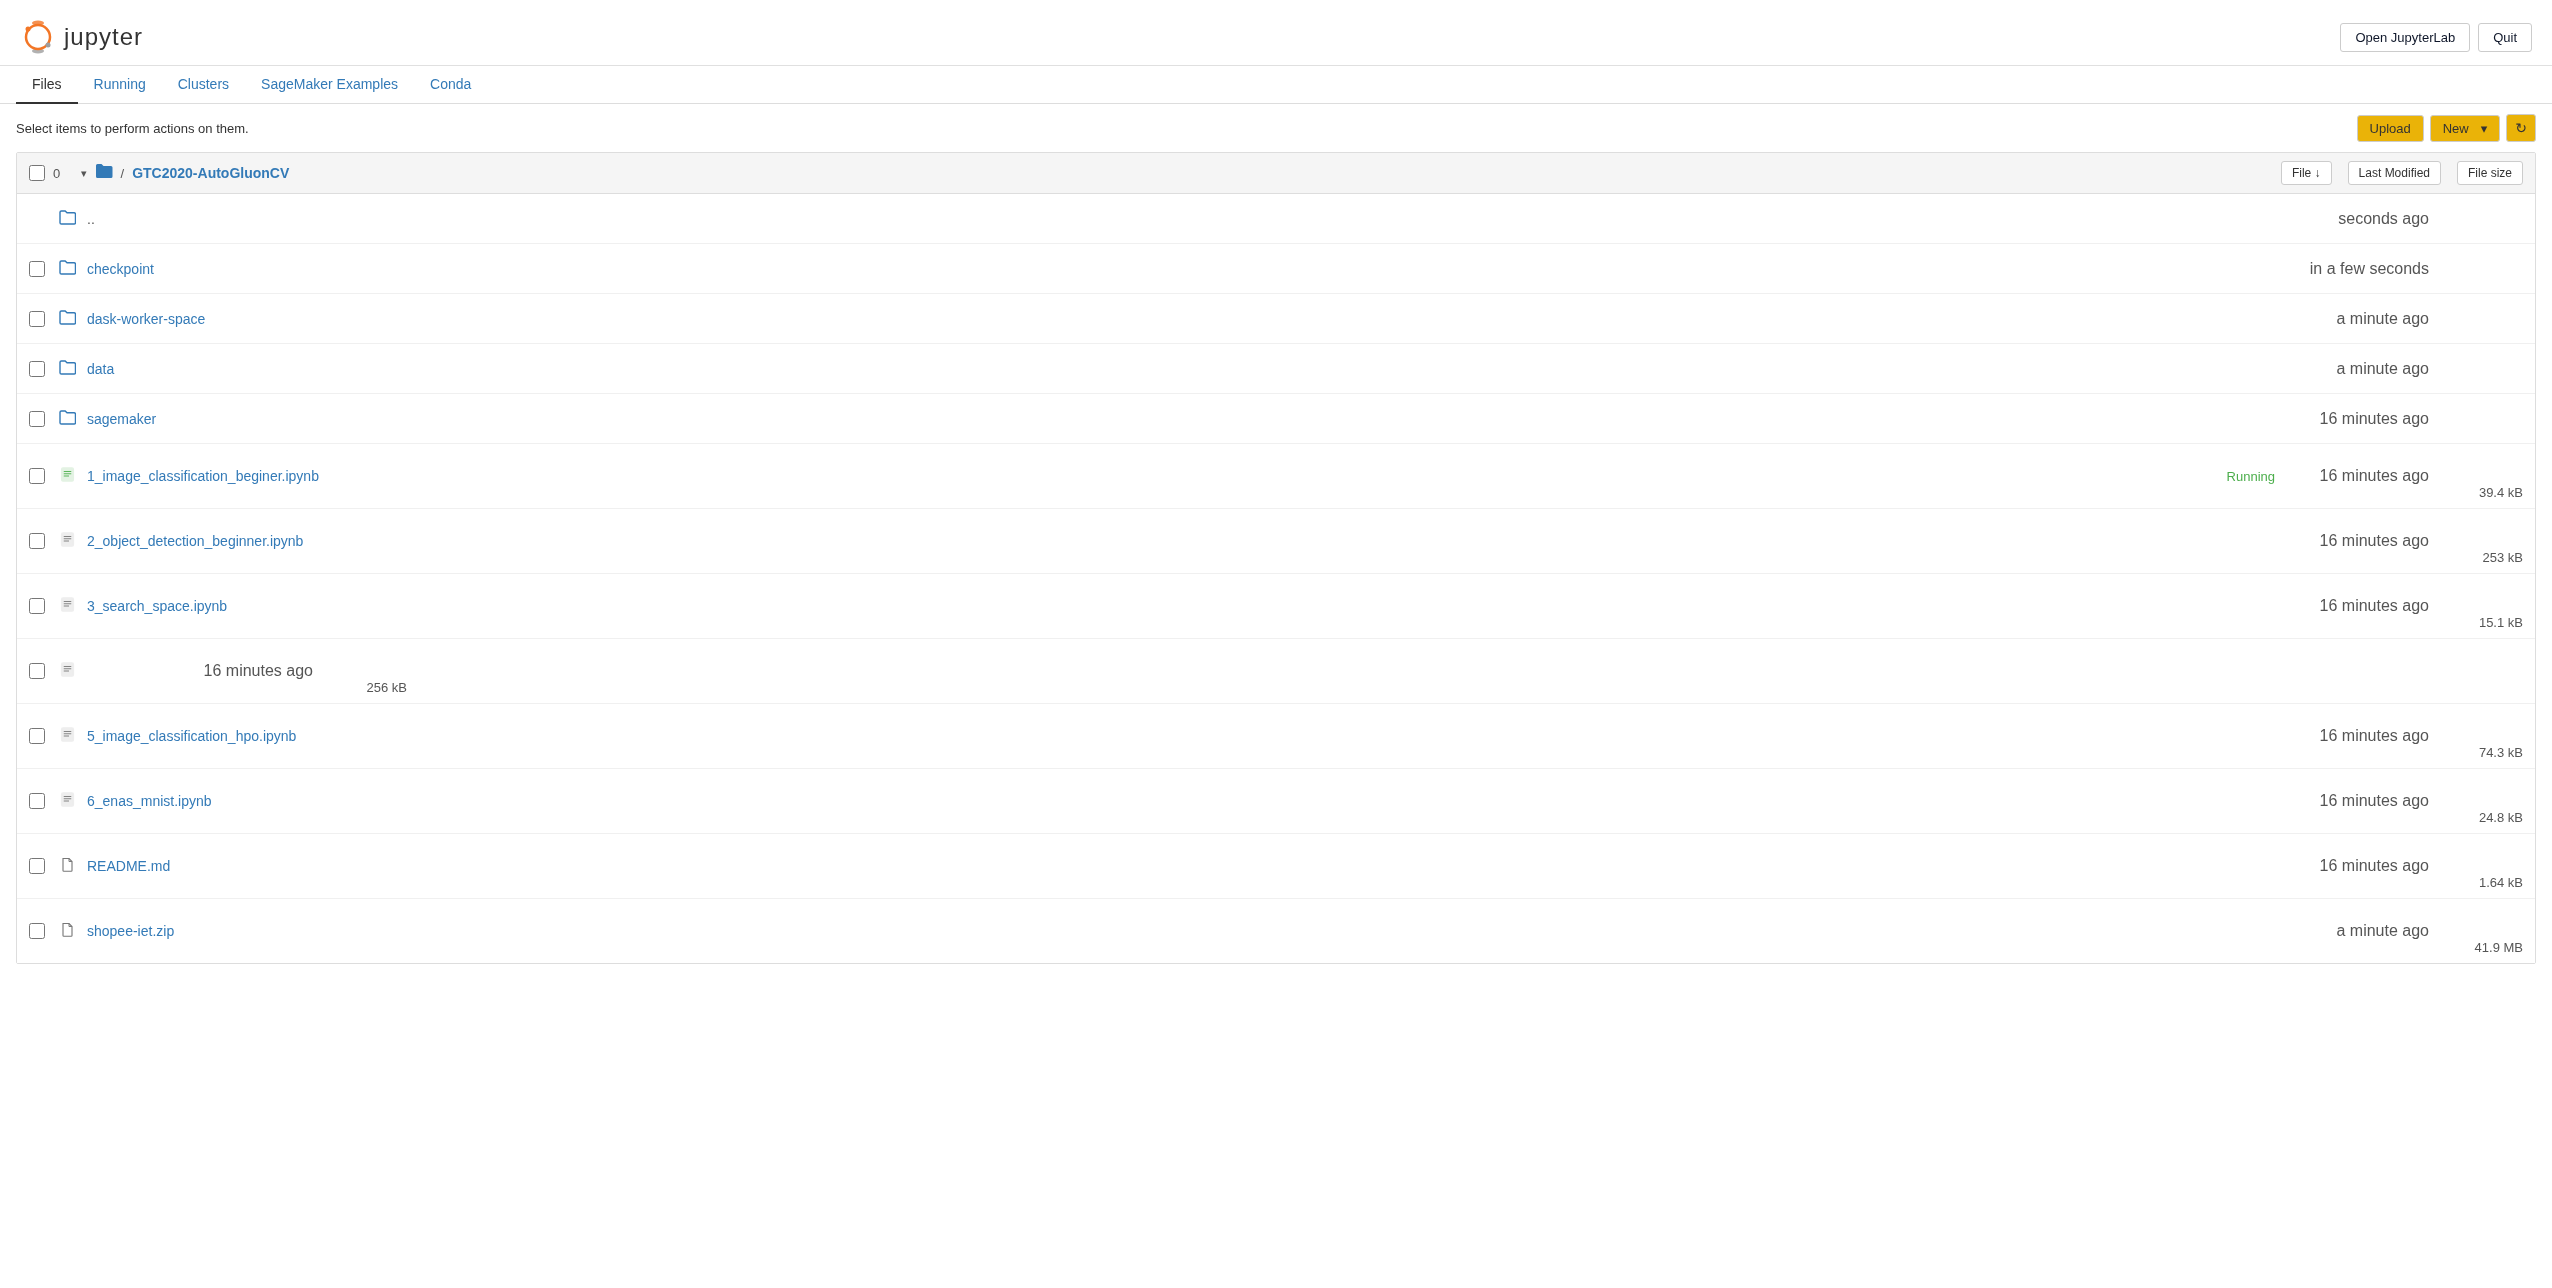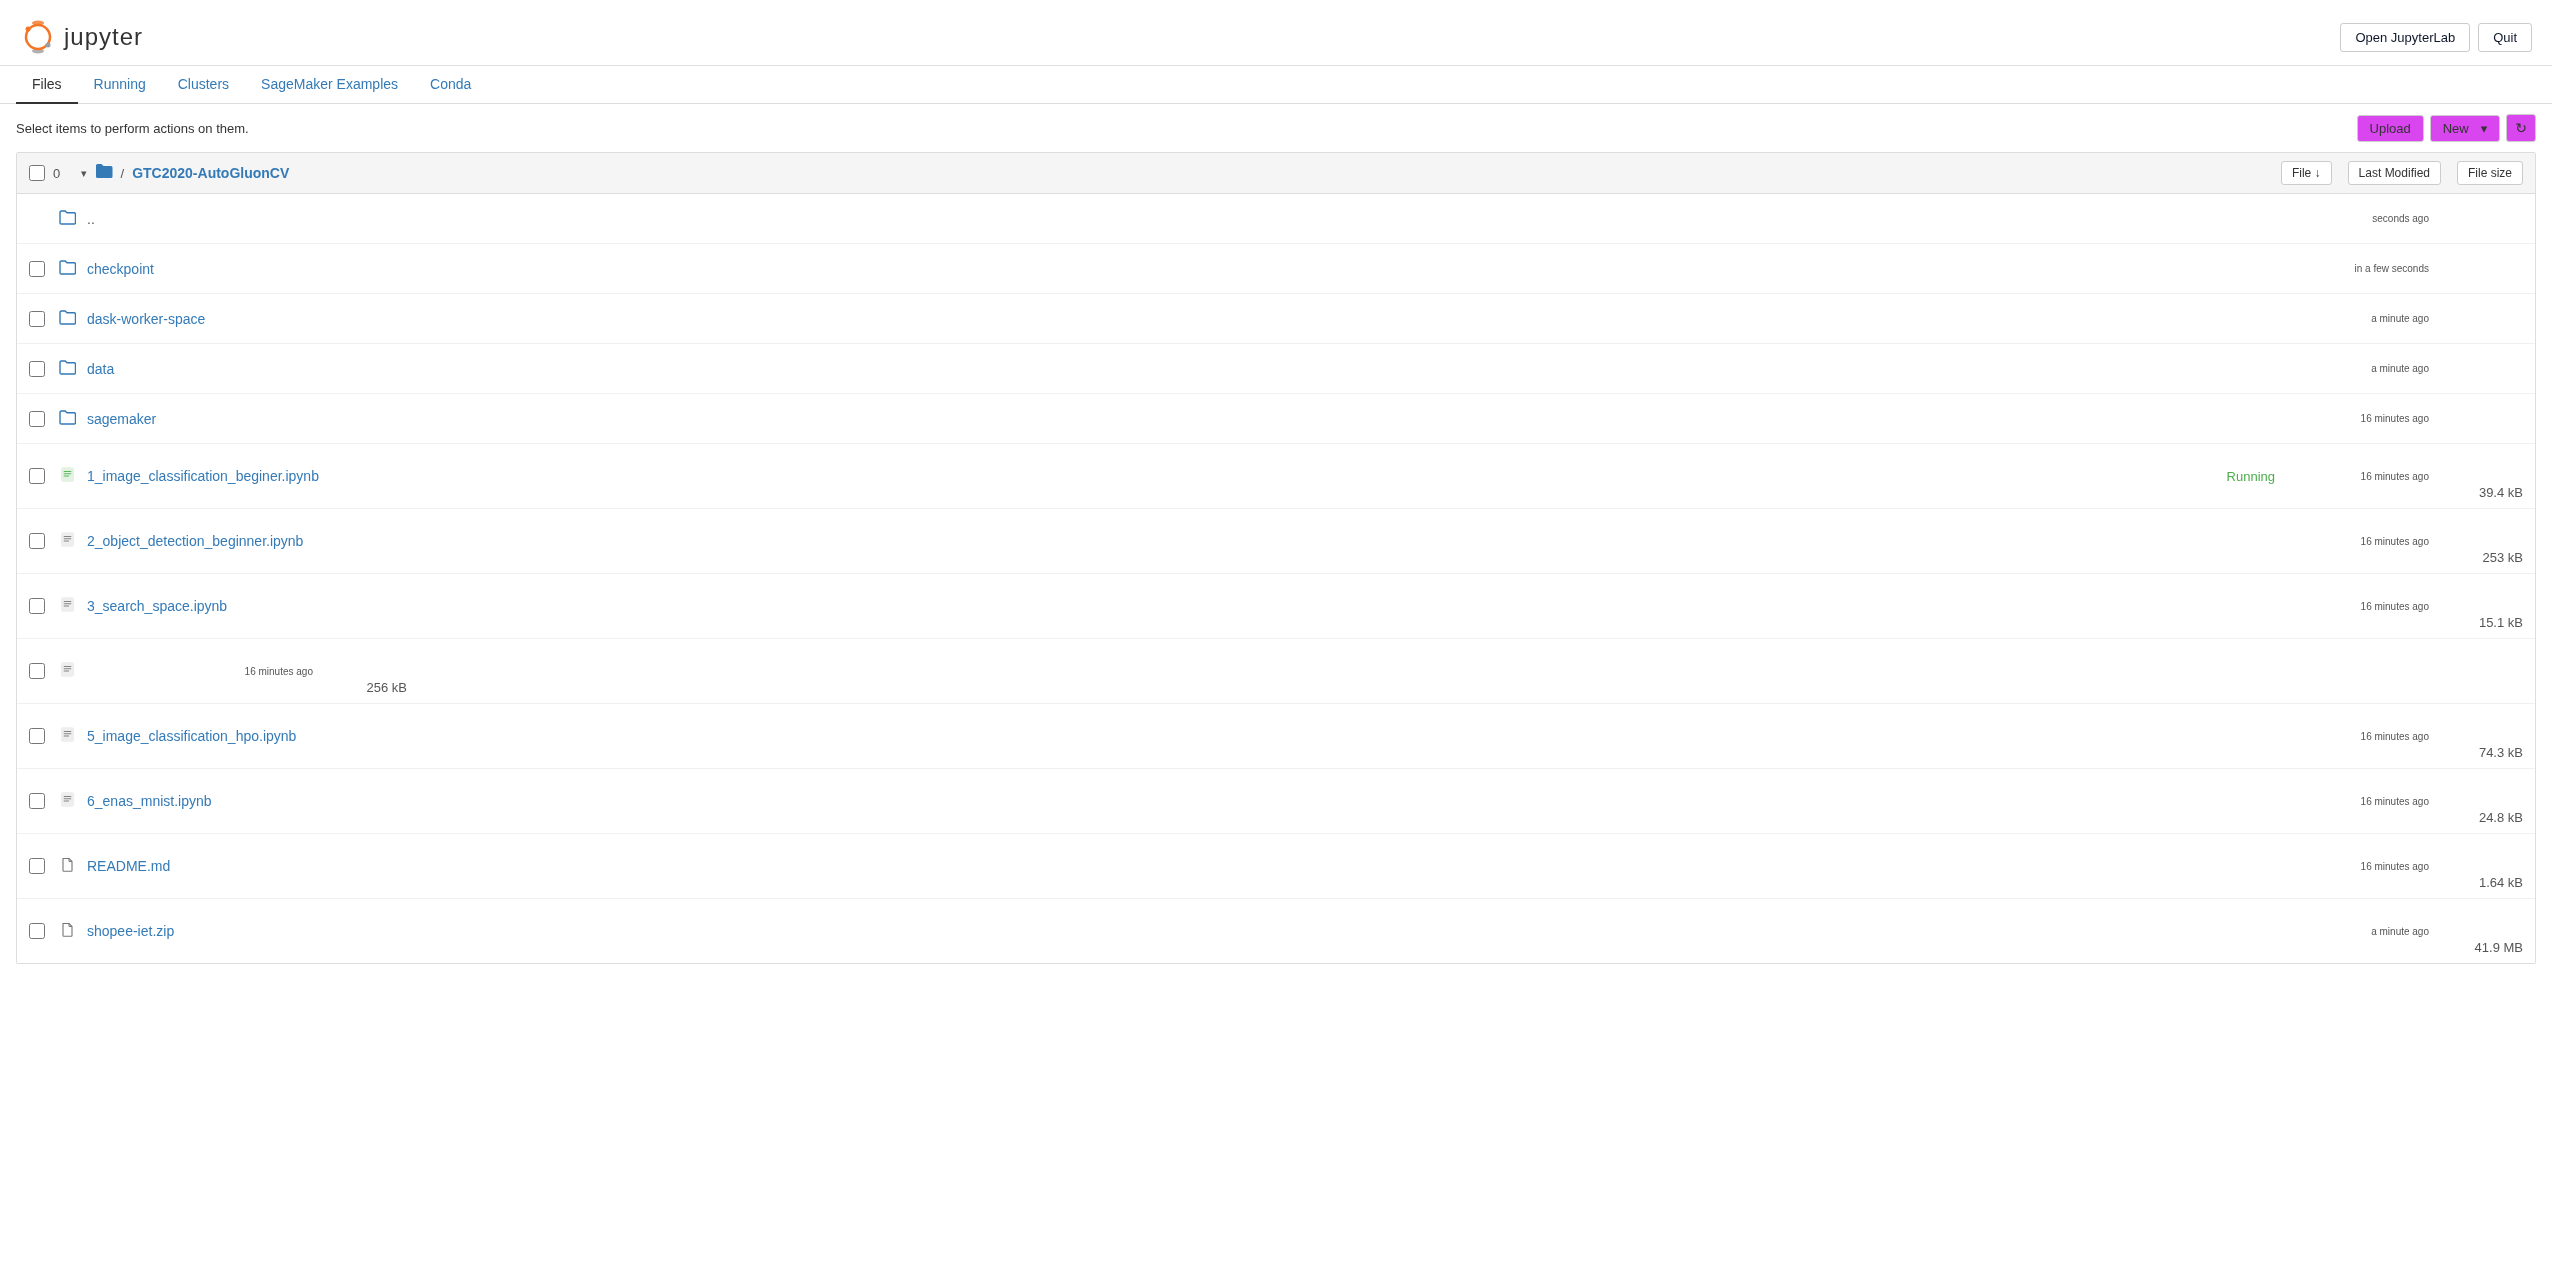--- a/index.html
+++ b/index.html
@@ -81,21 +81,21 @@
       color: #333;
     }
     .toolbar-right {
       display: flex;
       gap: 6px;
       align-items: center;
     }
     .toolbar-btn {
       padding: 5px 12px;
       border: 1px solid #ccc;
-      background: #d946ef;
+      background: #eab308;
       border-radius: 3px;
       cursor: pointer;
       font-size: 13px;
       color: #333;
     }
     .new-btn {
       display: flex;
       align-items: center;
       gap: 12px;
     }
@@ -210,21 +210,21 @@
     .file-name.parent { color: #555; font-weight: normal; }
     .file-meta {
       display: flex;
       align-items: center;
       gap: 24px;
       min-width: 320px;
       justify-content: flex-end;
     }
     .file-modified {
       color: #555;
-      font-size: 10px;
+      font-size: 16px;
       min-width: 130px;
       text-align: right;
     }
     .file-size {
       color: #555;
       font-size: 13px;
       min-width: 70px;
       text-align: right;
       margin-top: 33px;
     }

